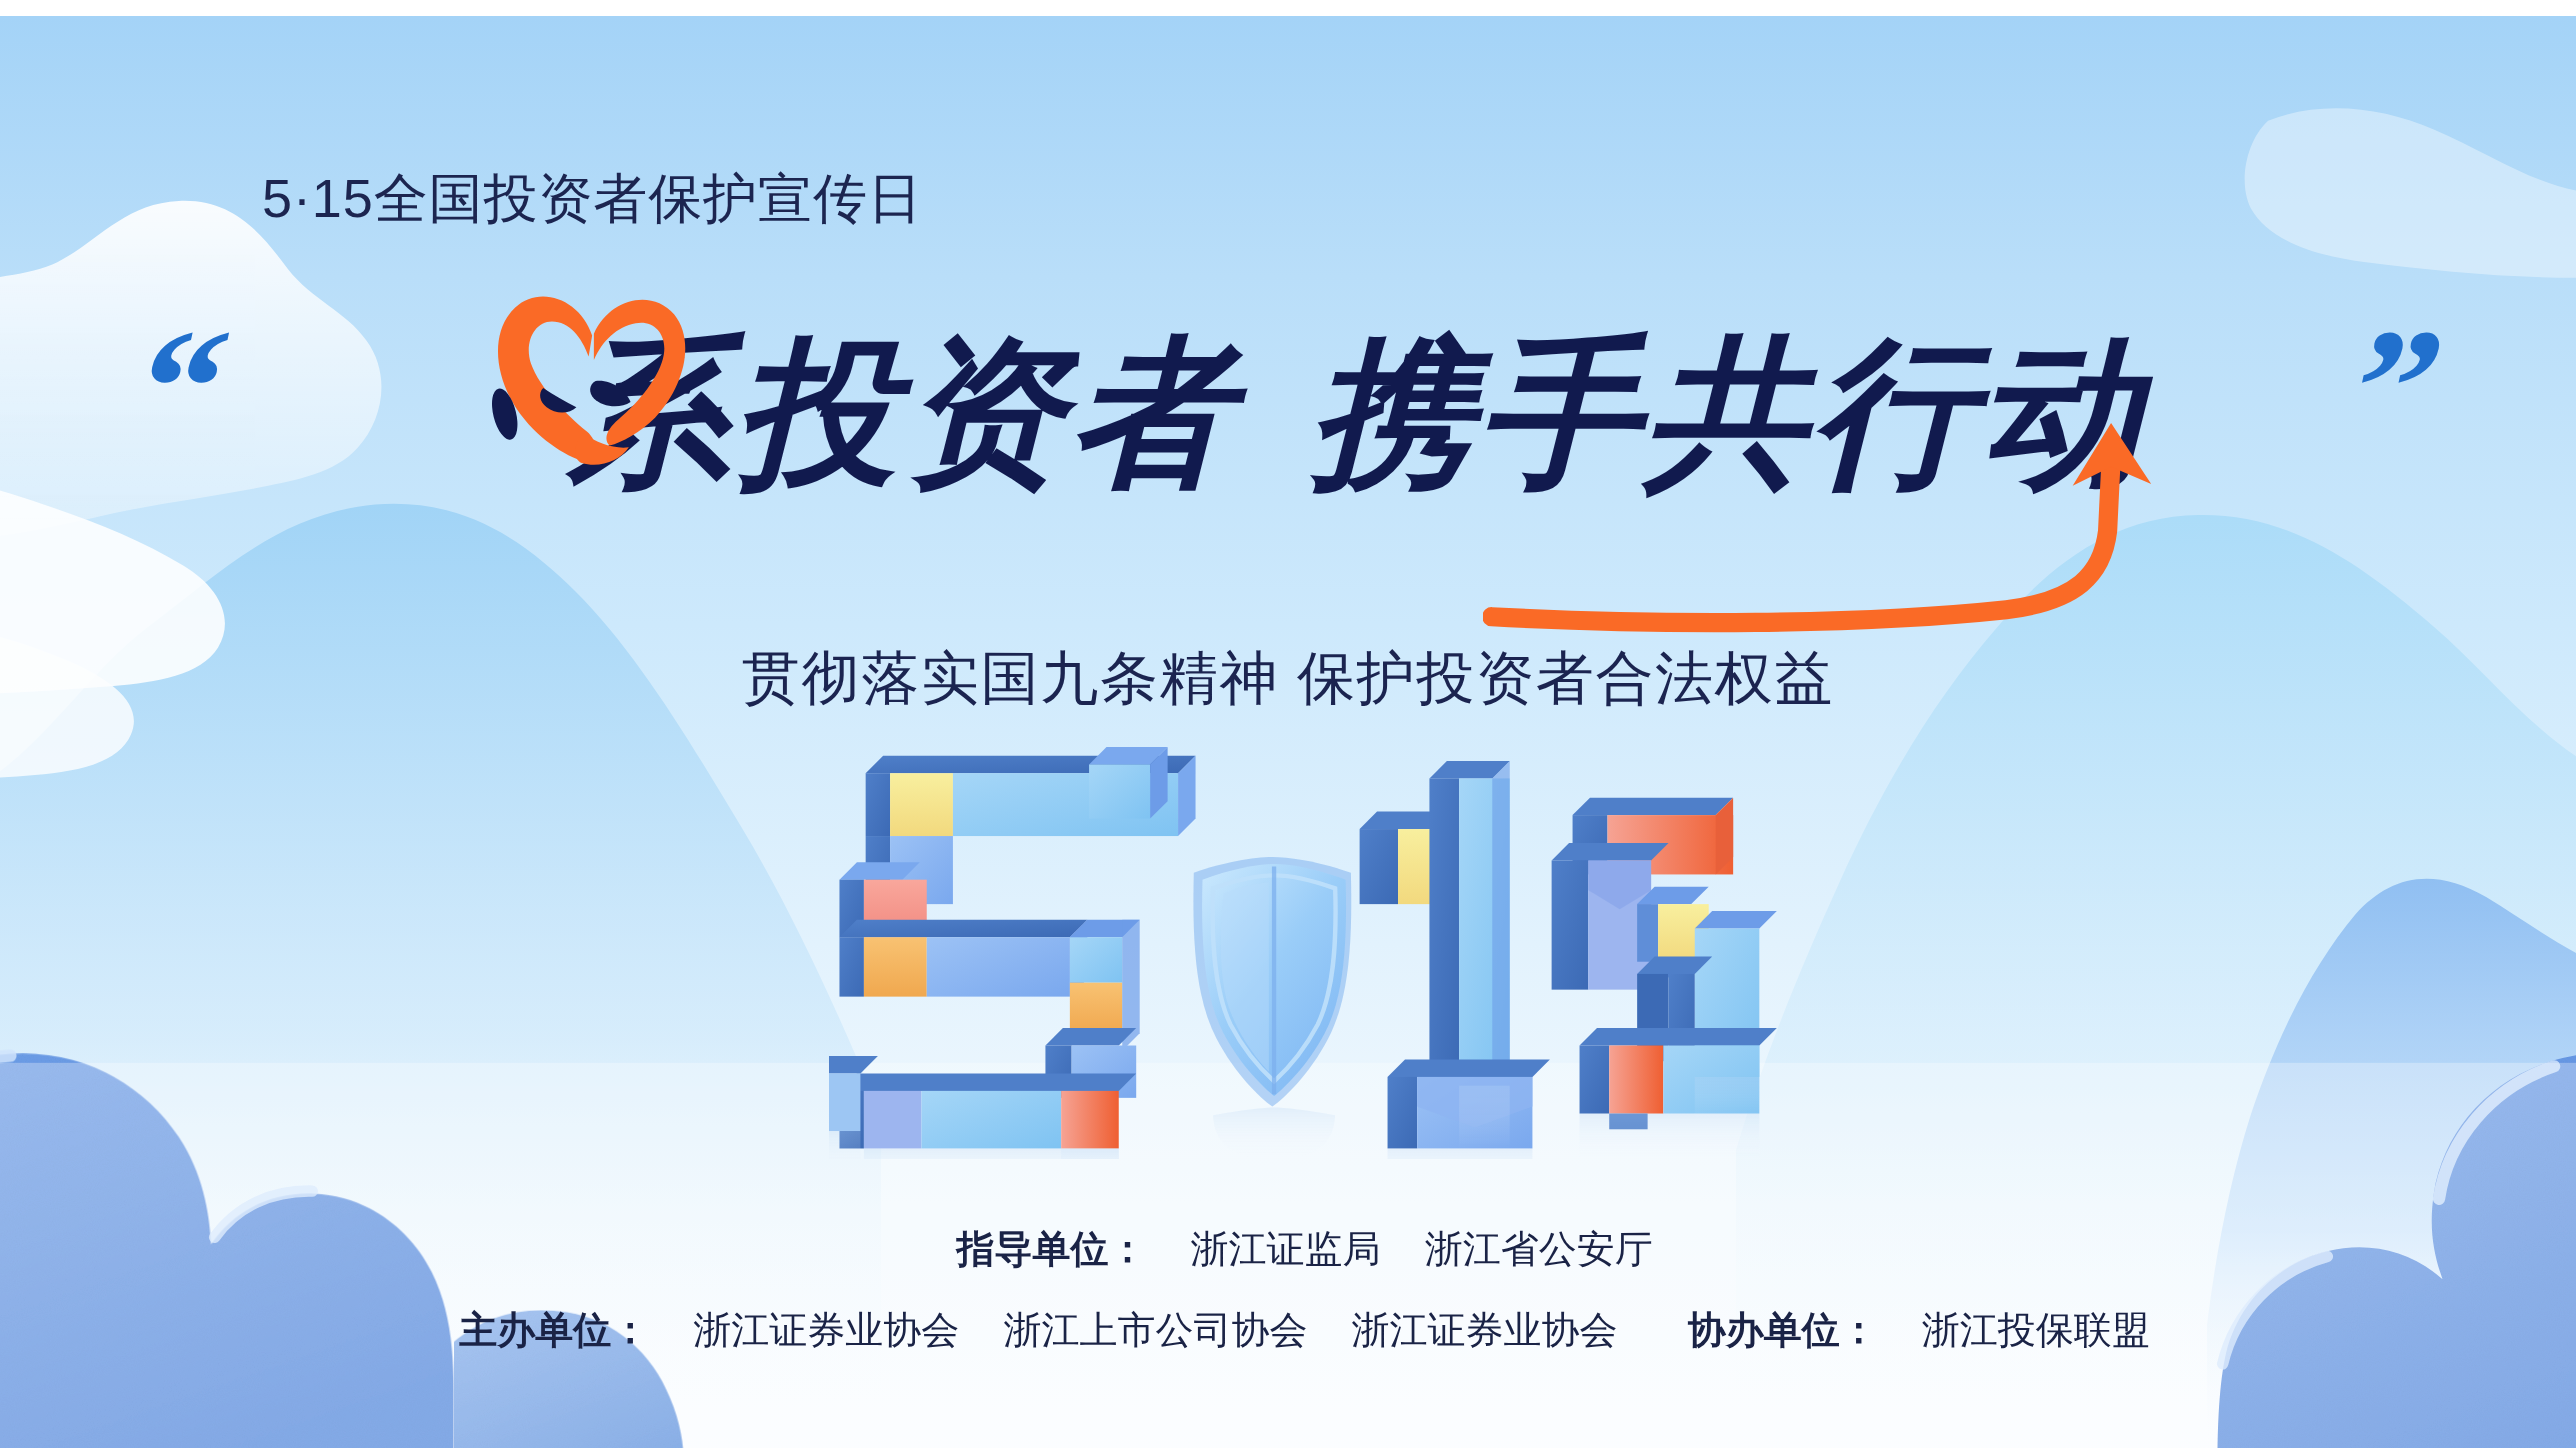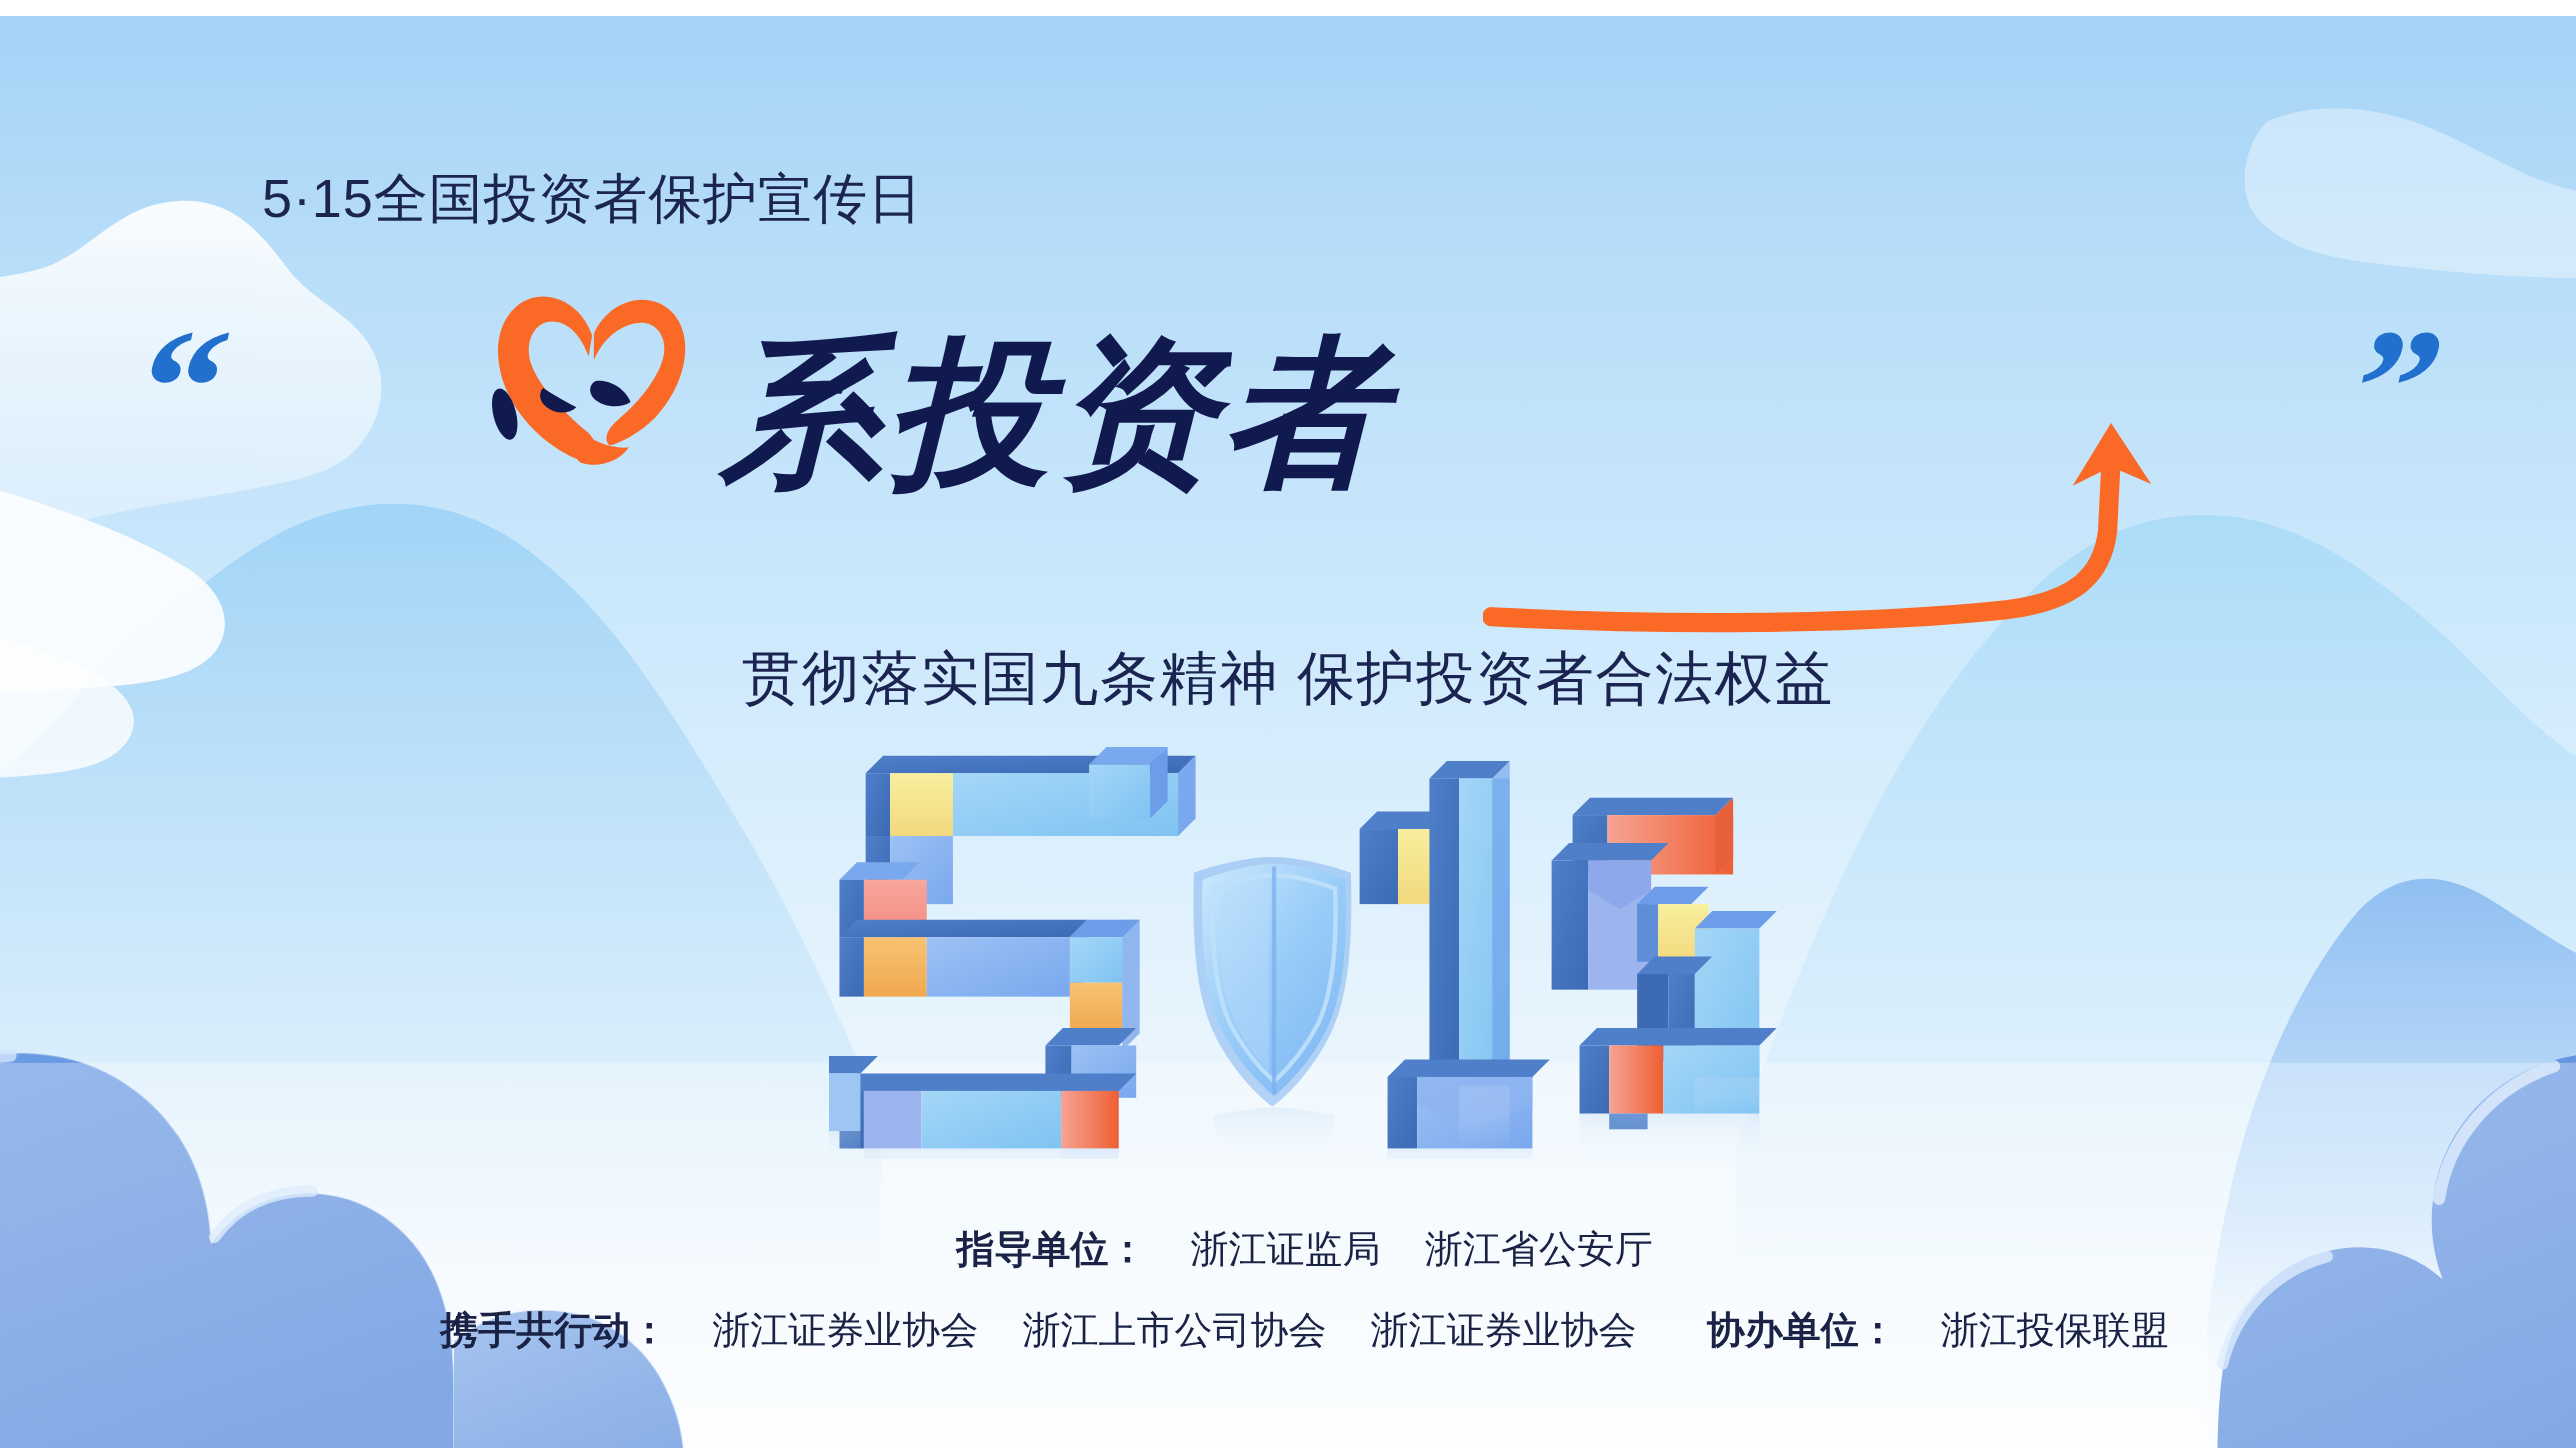--- a/index.html
+++ b/index.html
@@ -194,20 +194,21 @@
           <path d="M108 172 C 124 184 144 190 160 188 C 150 204 126 212 106 206
                    C 96 202 96 184 108 172 Z" fill="#fa6a26"></path>
           <ellipse cx="18" cy="150" rx="13" ry="30" transform="rotate(-14 18 150)" fill="#111a4e"></ellipse>
           <path d="M62 120 C 74 128 88 136 100 142 C 92 150 76 150 66 142 C 58 136 56 126 62 120 Z" fill="#111a4e"></path>
           <path d="M122 112 C 140 110 156 122 162 136 C 150 144 130 142 120 132 C 114 126 114 116 122 112 Z" fill="#111a4e"></path>
         </svg>
       </span>
 
       <span class="cn">系投资者</span>
       <span class="gap"></span>
+      <span class="cn">携手共行动</span>
     </div>
 
     <svg style="position:absolute;left:1483px;top:131px;width:977px;height:227px;" viewBox="0 0 1120 260" xmlns="http://www.w3.org/2000/svg">
       <path d="M 10 238 C 200 248 430 248 600 230 C 680 220 710 190 716 140 L 720 58" stroke="#fa6a26" stroke-width="22" fill="none" stroke-linecap="round"></path>
       <path d="M 720 16 L 766 86 L 720 66 L 676 88 Z" fill="#fa6a26"></path>
     </svg>
 
     <span class="quote quote-close">”</span>
   </div>
 
@@ -379,21 +380,21 @@
 
   <div class="sponsor-line l1">
     <span class="lbl">指导单位：</span>
     <span class="sp"></span>
     <span class="val">浙江证监局</span>
     <span class="sp"></span>
     <span class="val">浙江省公安厅</span>
   </div>
 
   <div class="sponsor-line l2">
-    <span class="lbl">携手共行动：</span>
+    <span class="lbl">主办单位：</span>
     <span class="sp"></span>
     <span class="val">浙江证券业协会</span>
     <span class="sp"></span>
     <span class="val">浙江上市公司协会</span>
     <span class="sp"></span>
     <span class="val">浙江证券业协会</span>
     <span class="sp-wide"></span>
     <span class="lbl">协办单位：</span>
     <span class="sp"></span>
     <span class="val">浙江投保联盟</span>

